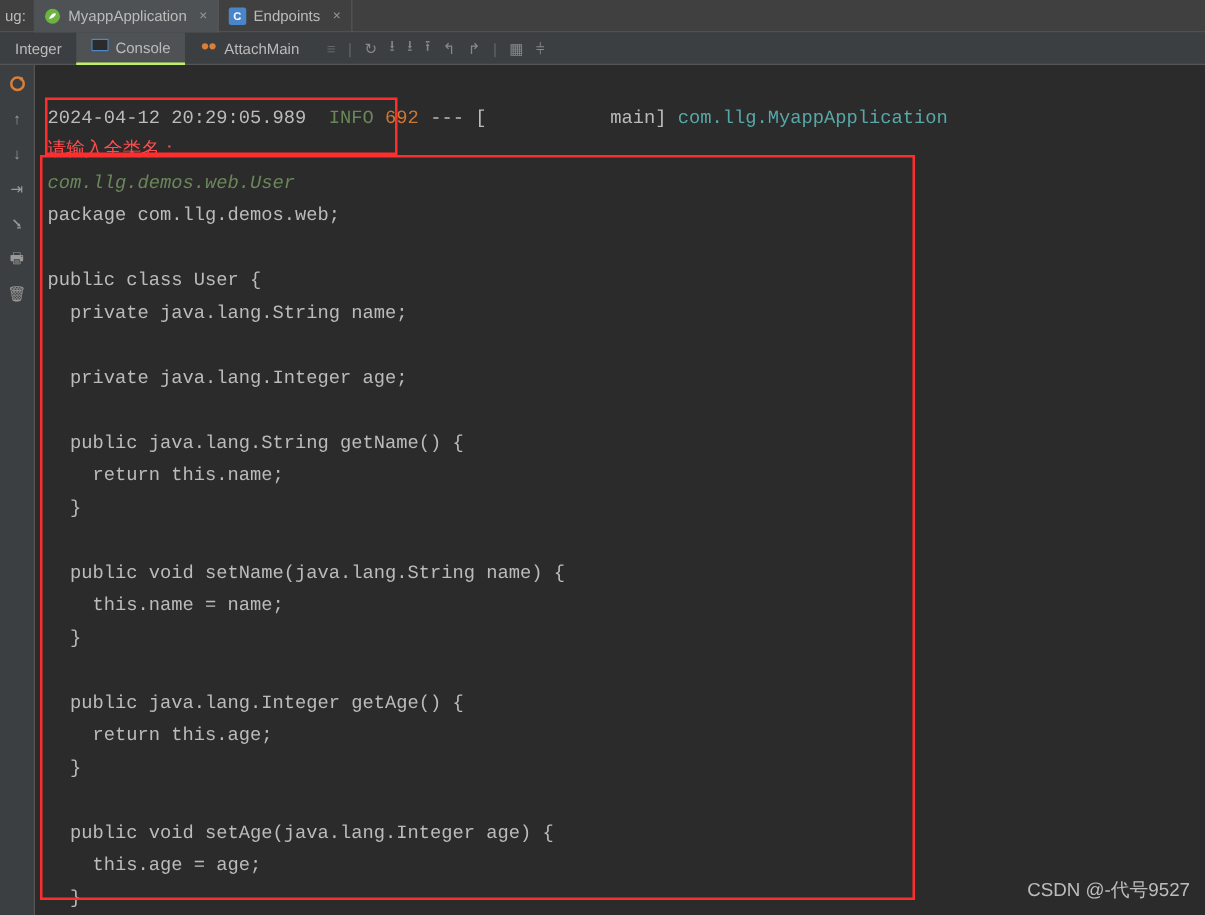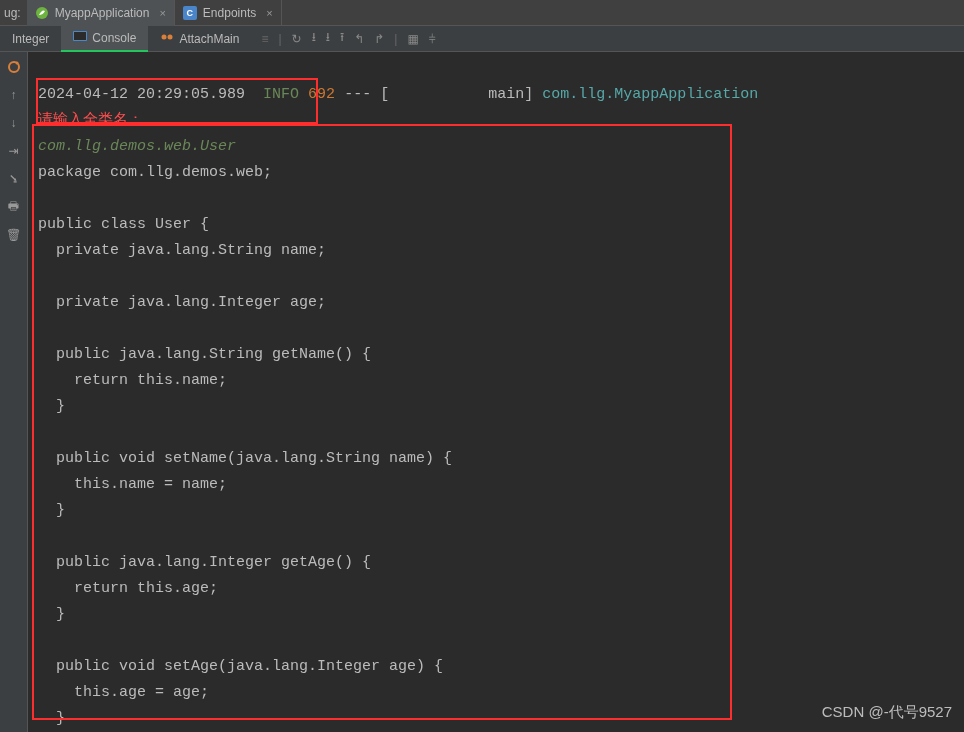--- a/index.html
+++ b/index.html
@@ -60,21 +60,21 @@
   display: flex;
   align-items: center;
   gap: 5px;
   padding: 0 12px;
   height: 26px;
   color: #bbb;
   cursor: pointer;
 }
 .run-tab.active {
   background: #4e5254;
-  border-bottom: 2px solid #22c55e;
+  border-bottom: 2px solid #bef264;
   height: 26px;
 }
 .tool-icons {
   display: flex;
   gap: 10px;
   margin-left: 10px;
   color: #888;
   align-items: center;
 }
 .tool-icons span { cursor: pointer; }

